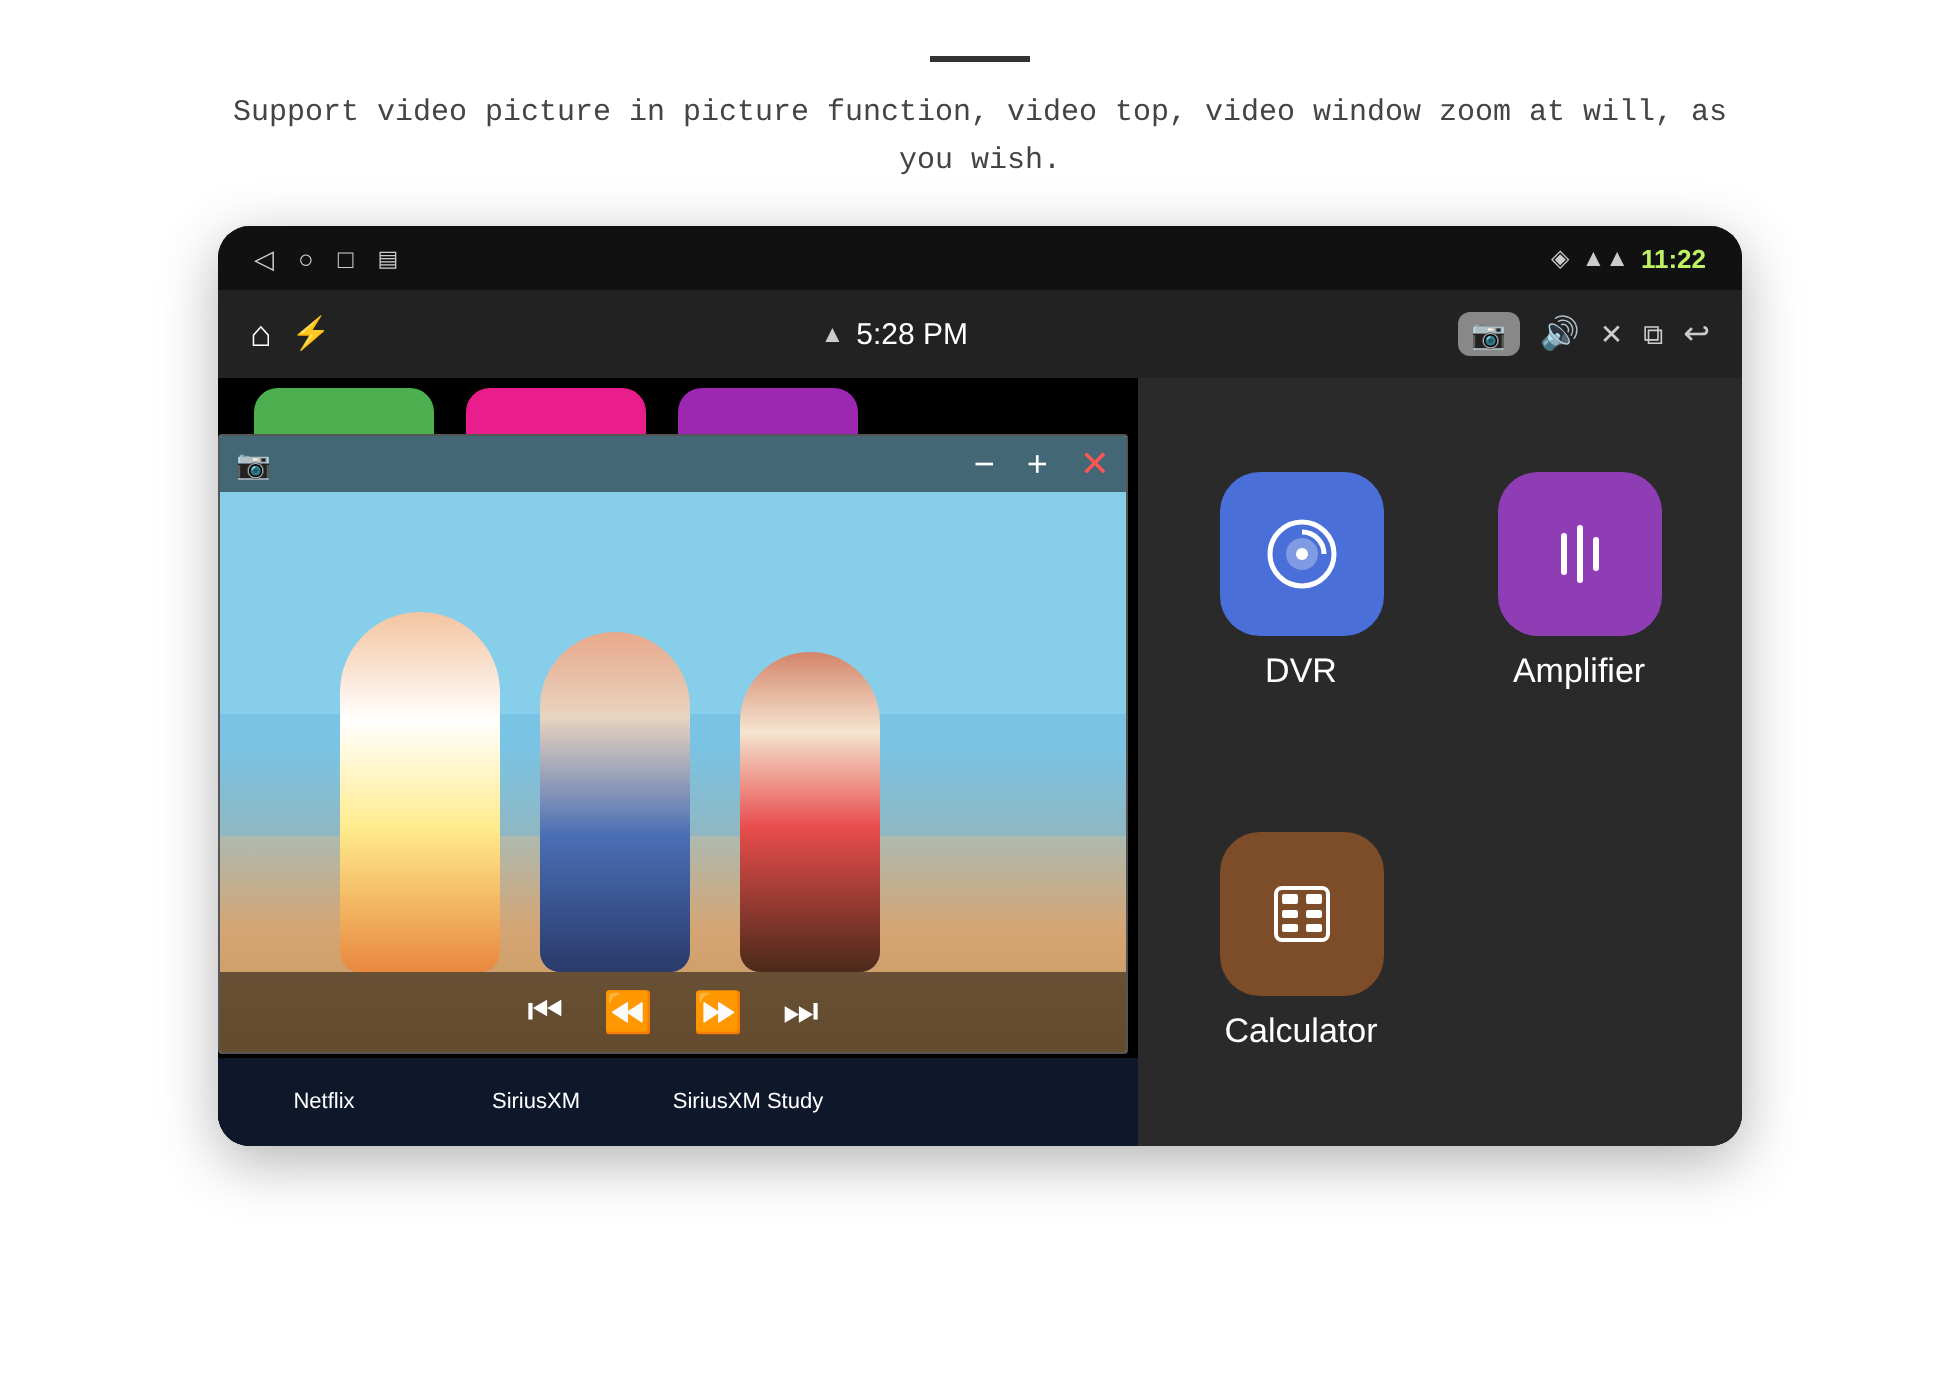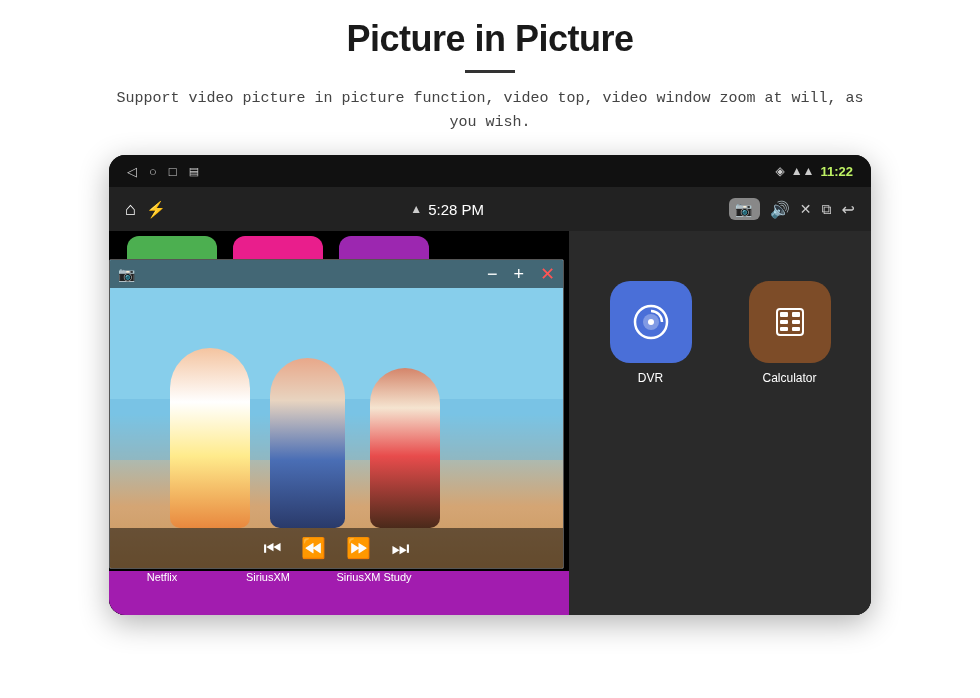--- a/index.html
+++ b/index.html
@@ -263,21 +263,22 @@
     }
 
     
     .app-labels-row {
       position: absolute;
       bottom: 0;
       left: 0;
       width: 460px;
       height: 44px;
       display: flex;
-      background: #a21caf;
+      align-items: center;
+      background: #0f172a;
       z-index: 20;
     }
 
     .app-label {
       width: 90px;
       text-align: center;
       color: #fff;
       font-size: 11px;
       margin: 0 8px;
     }
@@ -313,21 +314,21 @@
       justify-content: center;
     }
 
     .app-grid-icon.blue { background: #4a6fd8; }
     .app-grid-icon.cyan { background: #29b6d8; }
     .app-grid-icon.purple-dark { background: #8e3db5; }
     .app-grid-icon.brown { background: #7d4c28; }
 
     .app-grid-label {
       color: #fff;
-      font-size: 12px;
+      font-size: 17px;
       text-align: center;
     }
 
     
     .watermark {
       position: absolute;
       bottom: 44px;
       right: 320px;
       color: rgba(255,255,255,0.3);
       font-size: 11px;
@@ -380,21 +381,20 @@
       right: 0;
       height: 20%;
       background: rgba(100, 180, 220, 0.4);
     }
   </style>
 </head>
 <body>
 
 <div class="page-wrapper">
 
-  <h1 class="page-title">Picture in Picture</h1>
   <div class="title-underline"></div>
   <p class="page-subtitle">Support video picture in picture function, video top, video window zoom at will, as you wish.</p>
 
   <div class="device-frame">
 
     <div class="status-bar">
       <div class="status-bar-left">
         <span class="nav-icon">◁</span>
         <span class="nav-icon">○</span>
         <span class="nav-icon">□</span>
@@ -482,20 +482,30 @@
               <circle cx="21" cy="21" r="16" stroke="white" stroke-width="2.5" fill="none"></circle>
               <circle cx="21" cy="21" r="8" fill="white" fill-opacity="0.3"></circle>
               <path d="M21 10 A11 11 0 0 1 32 21" stroke="white" stroke-width="2.5" fill="none"></path>
               <circle cx="21" cy="21" r="3" fill="white"></circle>
             </svg>
           </div>
           <span class="app-grid-label">DVR</span>
         </div>
 
 
+        <div class="app-grid-item">
+          <div class="app-grid-icon purple-dark">
+            <svg width="42" height="42" viewBox="0 0 42 42" fill="none" xmlns="http://www.w3.org/2000/svg">
+              <line x1="13" y1="12" x2="13" y2="30" stroke="white" stroke-width="3" stroke-linecap="round"></line>
+              <line x1="21" y1="8" x2="21" y2="34" stroke="white" stroke-width="3" stroke-linecap="round"></line>
+              <line x1="29" y1="14" x2="29" y2="28" stroke="white" stroke-width="3" stroke-linecap="round"></line>
+            </svg>
+          </div>
+          <span class="app-grid-label">Amplifier</span>
+        </div>
 
         <div class="app-grid-item">
           <div class="app-grid-icon brown">
             <svg width="42" height="42" viewBox="0 0 42 42" fill="none" xmlns="http://www.w3.org/2000/svg">
               <rect x="8" y="8" width="26" height="26" rx="3" stroke="white" stroke-width="2" fill="none"></rect>
               <rect x="11" y="11" width="8" height="5" rx="1" fill="white"></rect>
               <rect x="23" y="11" width="8" height="5" rx="1" fill="white"></rect>
               <rect x="11" y="19" width="8" height="4" rx="1" fill="white"></rect>
               <rect x="23" y="19" width="8" height="4" rx="1" fill="white"></rect>
               <rect x="11" y="26" width="8" height="4" rx="1" fill="white"></rect>

